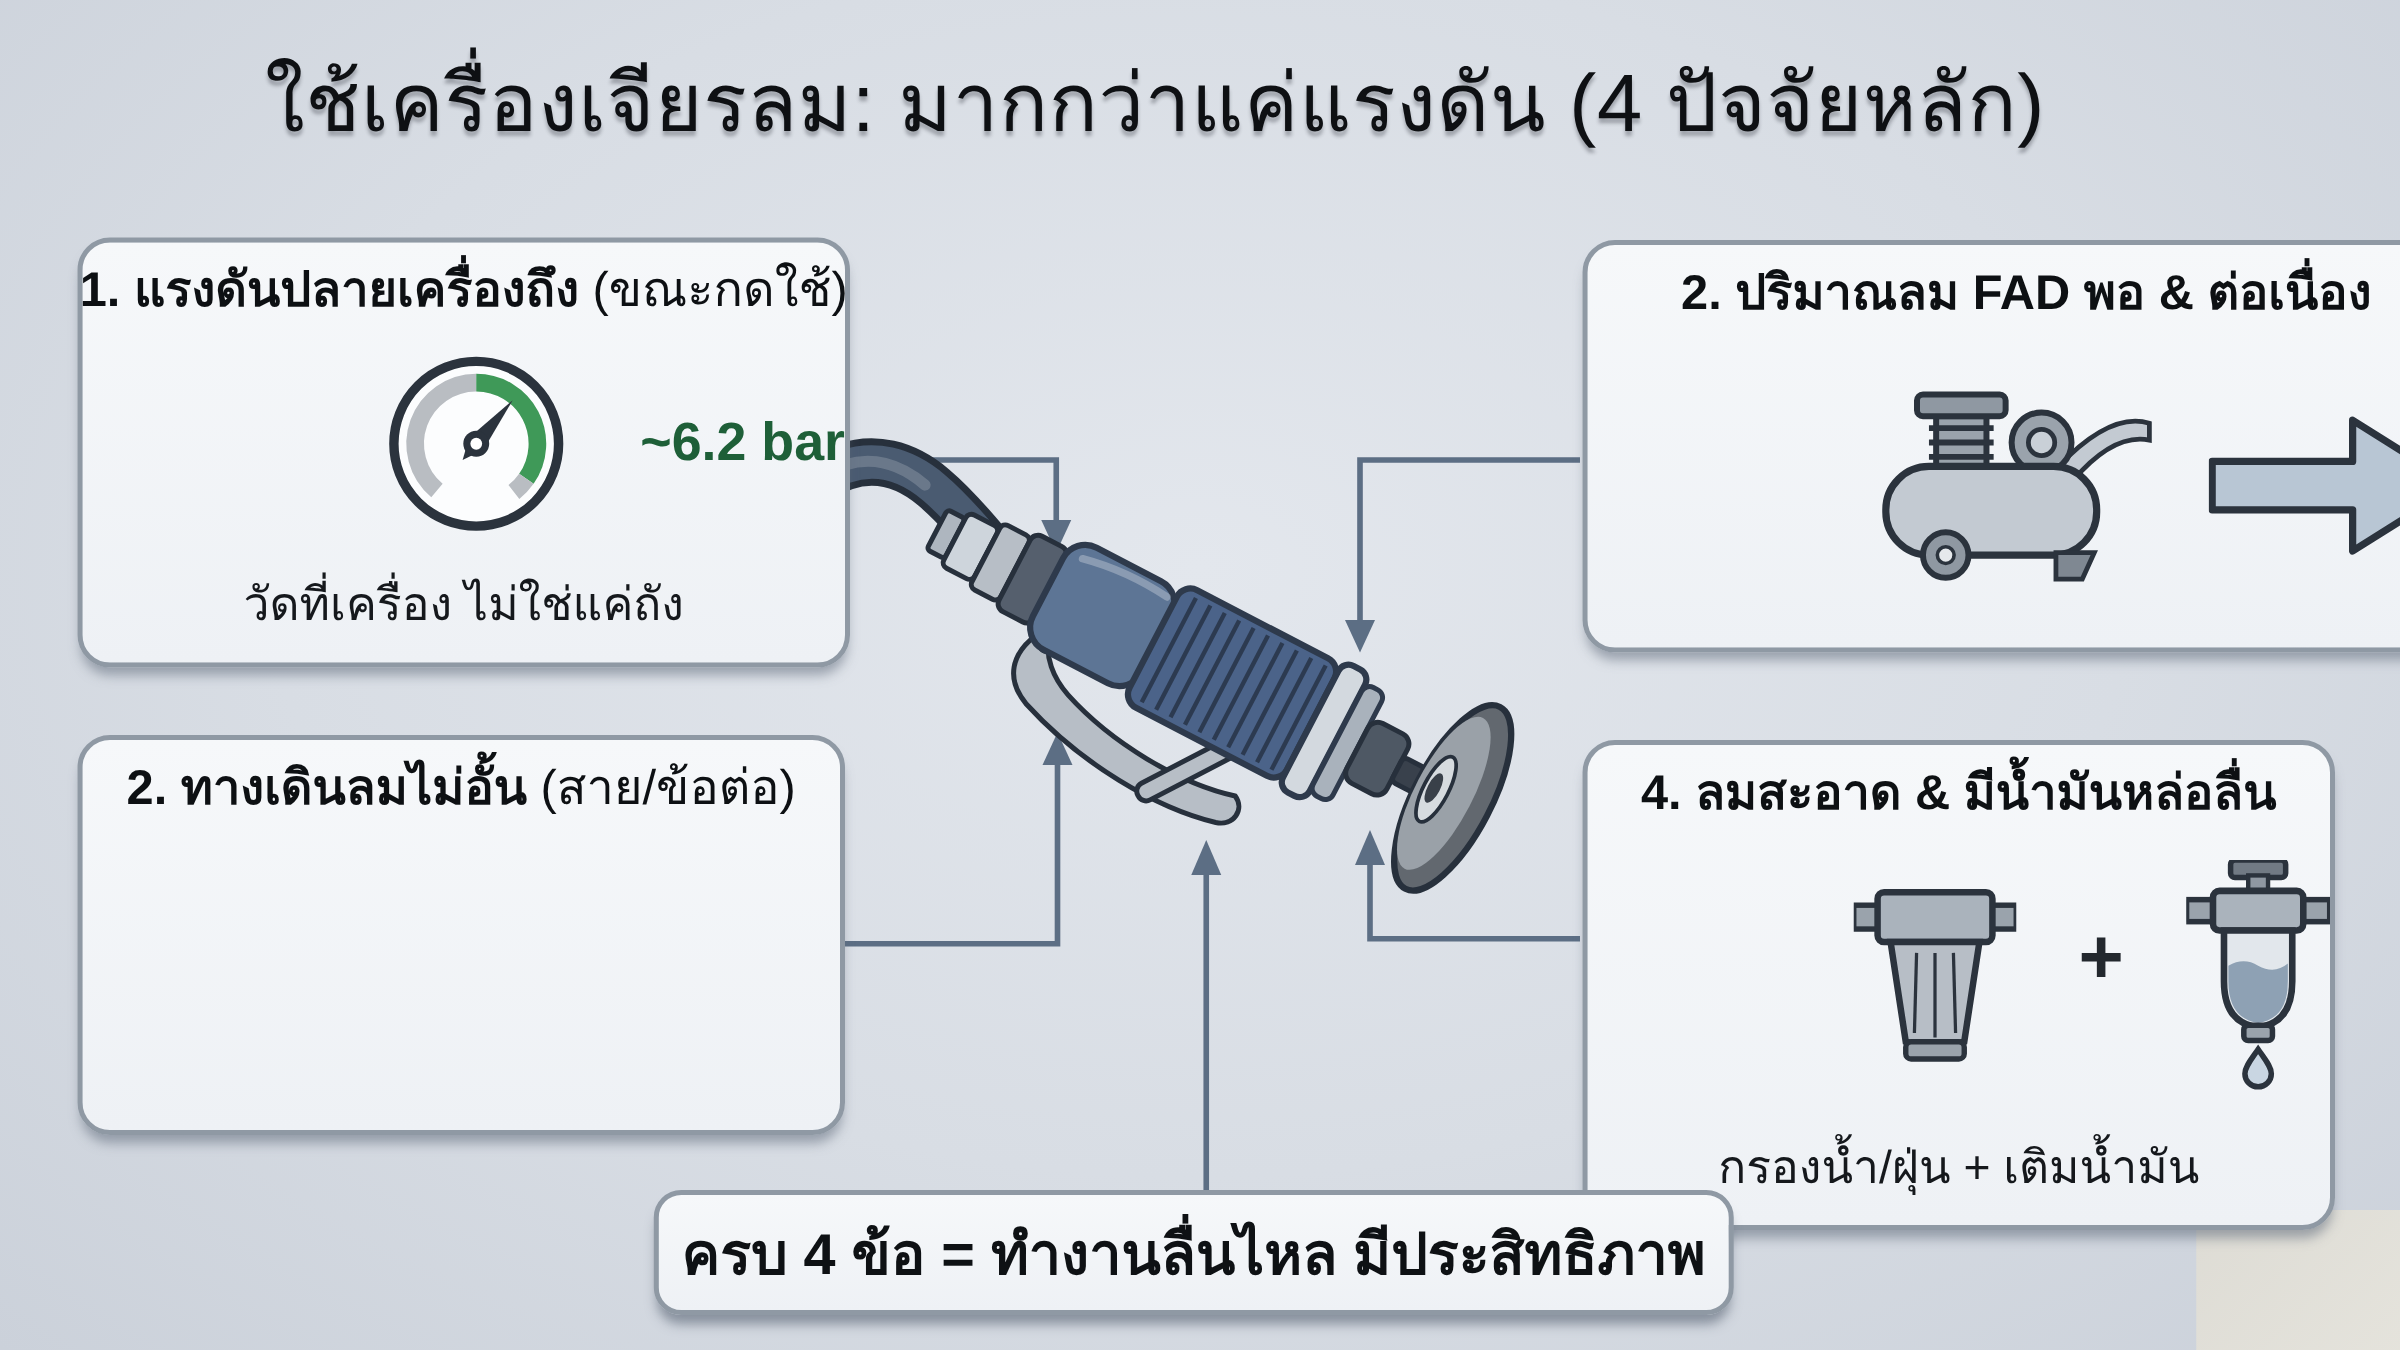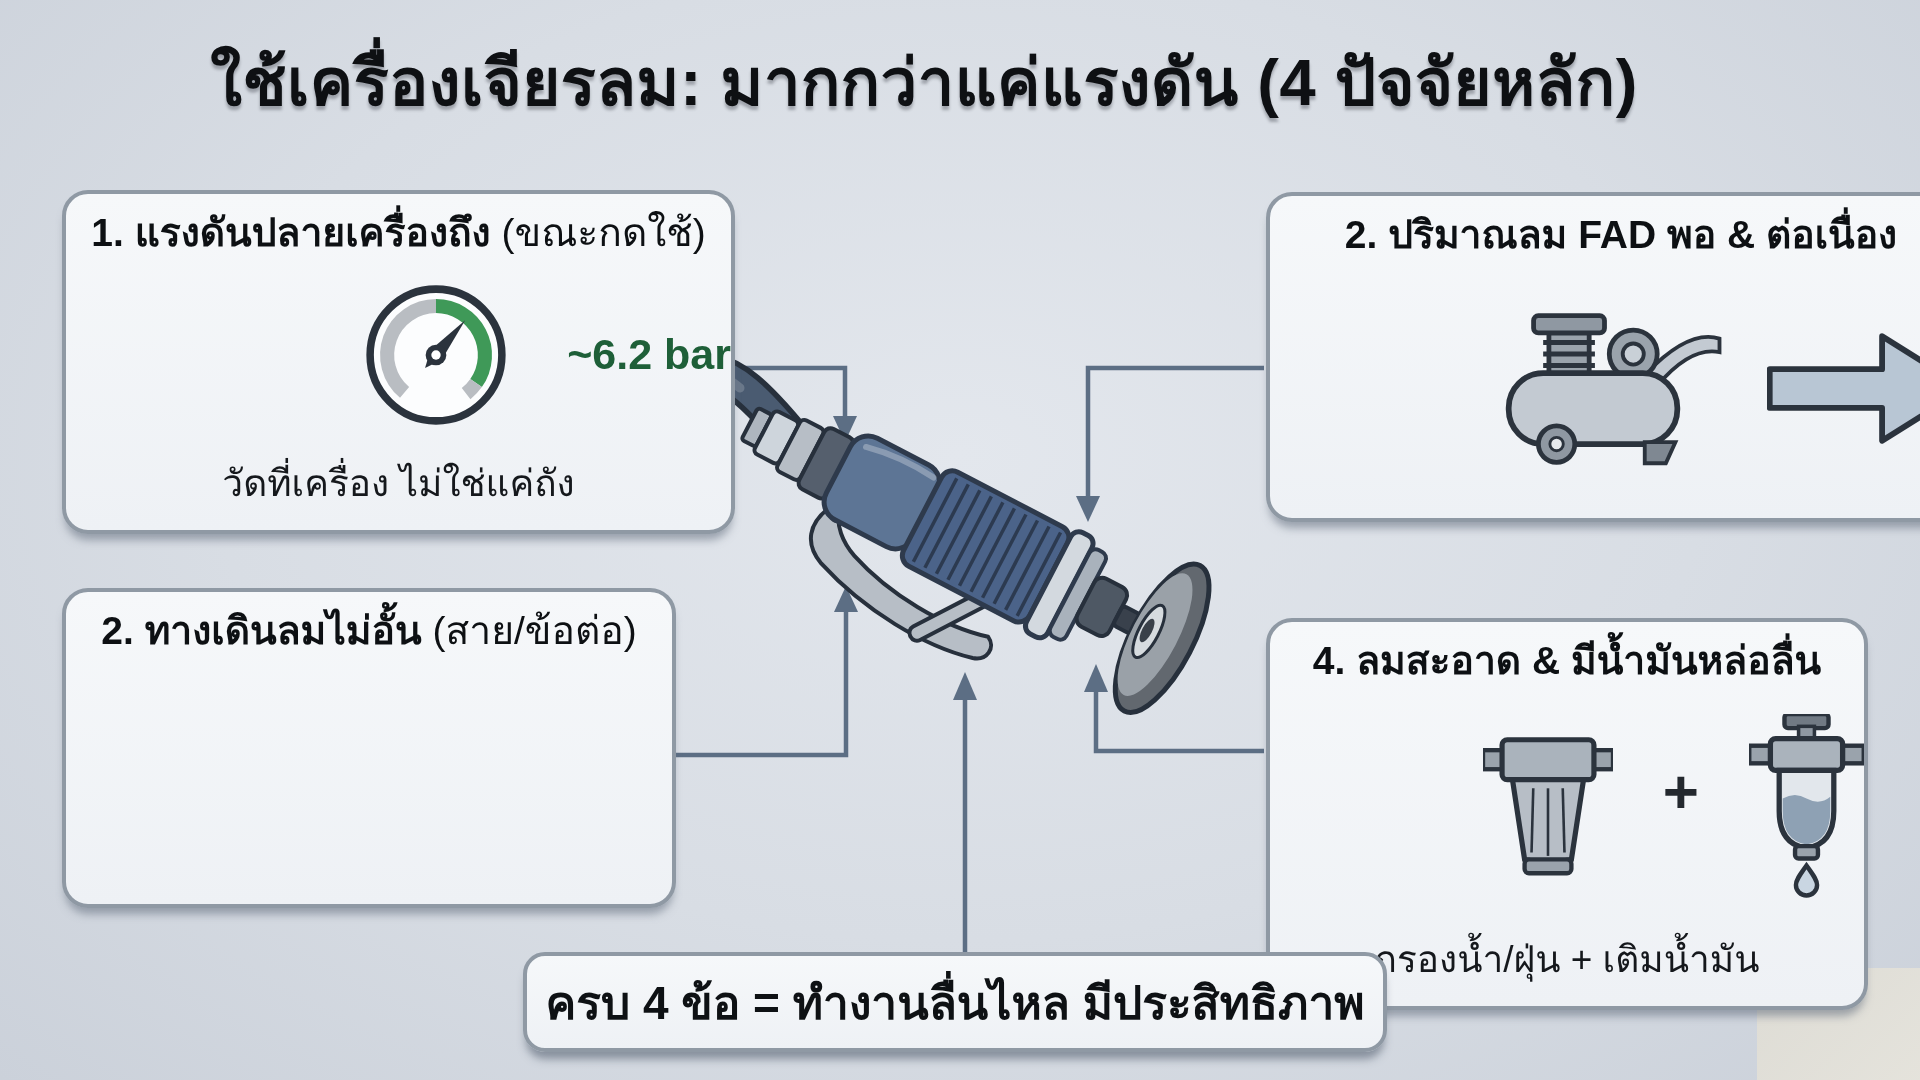--- a/index.html
+++ b/index.html
@@ -5,45 +5,45 @@
   html,body{margin:0;padding:0;}
   body{
     width:1920px;height:1080px;overflow:hidden;
     font-family:"Liberation Sans","DejaVu Sans",sans-serif;
     background:radial-gradient(ellipse at 50% 42%, #e3e7ed 0%, #d8dde4 55%, #cbd1da 100%);
     position:relative;
   }
   .canvas{position:absolute;inset:0;}
   .title{
     position:absolute;top:30px;left:0;width:1848px;text-align:center;
-    font-size:65px;font-weight:700;color:#0e1013;letter-spacing:.5px;
+    font-size:65px;font-weight:400;color:#0e1013;letter-spacing:.5px;
     text-shadow:0 4px 3px rgba(25,31,40,.30);
   }
   svg.overlay{position:absolute;left:0;top:0;pointer-events:none;}
   .box{
     position:absolute;box-sizing:border-box;
     background:linear-gradient(180deg,#f6f8fa 0%,#eef1f5 100%);
     border:4px solid #8f99a4;border-radius:26px;
     box-shadow:0 9px 9px -3px rgba(96,108,124,.55);
     display:flex;flex-direction:column;align-items:center;
   }
   .box h2{
     margin:16px 18px 0;font-size:39px;font-weight:800;color:#0d1013;
     text-align:center;line-height:1.18;white-space:nowrap;
   }
   .box h2 .note{font-weight:500;}
   .iconrow{flex:1;display:flex;align-items:center;justify-content:flex-end;width:100%;gap:36px;}
   .caption{font-size:37px;font-weight:500;color:#15181c;text-align:center;margin:0 10px 18px;}
   .gauge-value{font-size:43px;font-weight:800;color:#1e5f38;margin-left:14px;}
   .vs-label{font-size:46px;font-weight:800;color:#23282e;margin:0 18px;}
   .plus-label{font-size:62px;font-weight:800;color:#23282e;margin:0 14px 30px;}
-  #box1{left:62px;top:190px;width:673px;height:344px;}
+  #box1{left:62px;top:190px;width:618px;height:344px;}
   #box2{left:1266px;top:192px;width:710px;height:330px;}
   #box3{left:62px;top:588px;width:614px;height:320px;}
-  #box4{left:1266px;top:592px;width:602px;height:392px;margin-top:26px;}
+  #box4{left:1266px;top:592px;width:602px;height:392px;}
   #conclusion{
     left:523px;top:952px;width:864px;height:100px;
     justify-content:center;border-radius:22px;
     box-shadow:0 10px 9px -3px rgba(88,100,116,.62);
   }
   #conclusion .ctext{
     display:flex;align-items:center;justify-content:center;height:100%;
     font-size:46px;font-weight:700;color:#0e1114;text-align:center;
   }
   .corner-patch{

